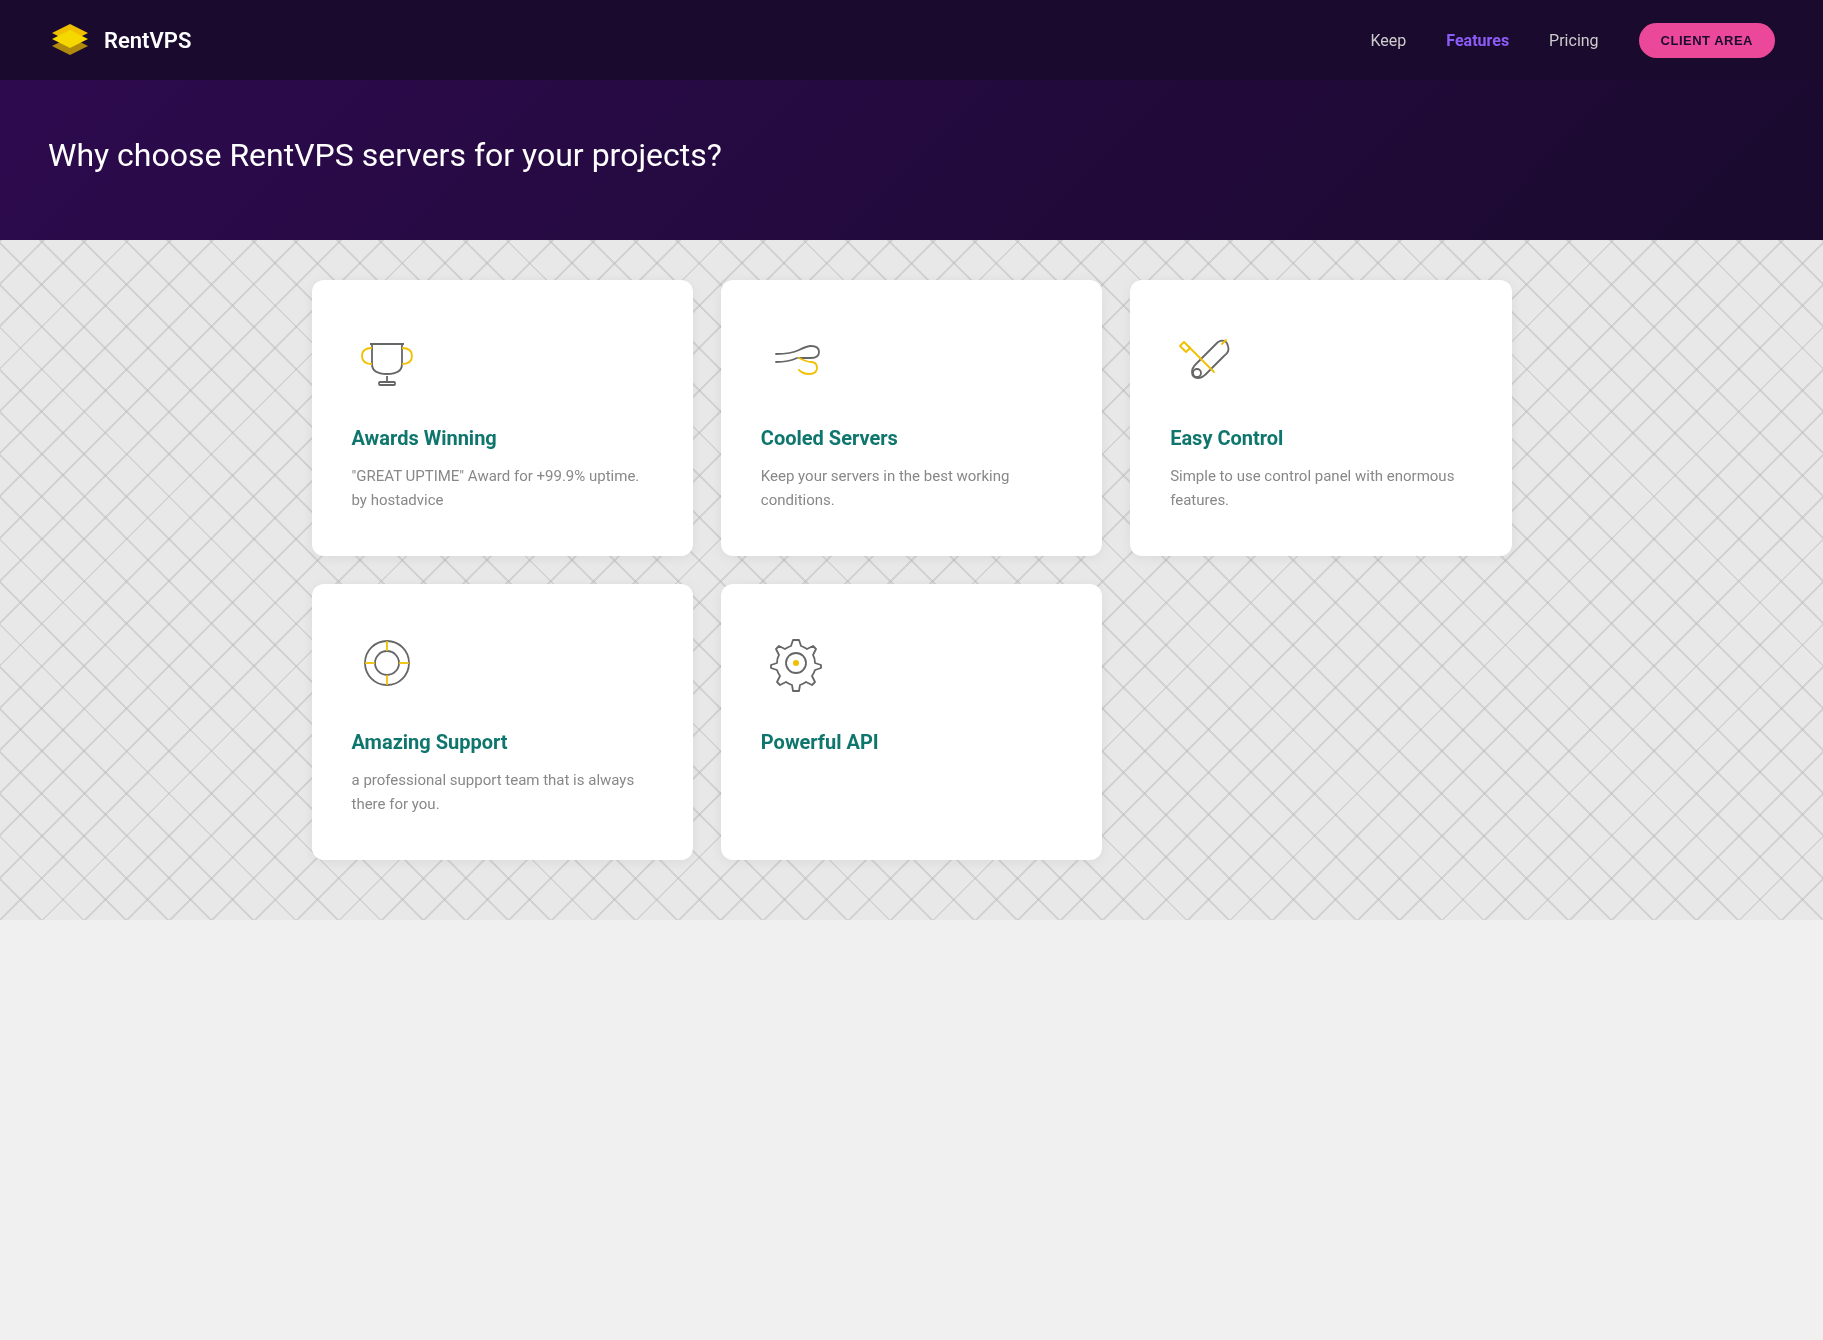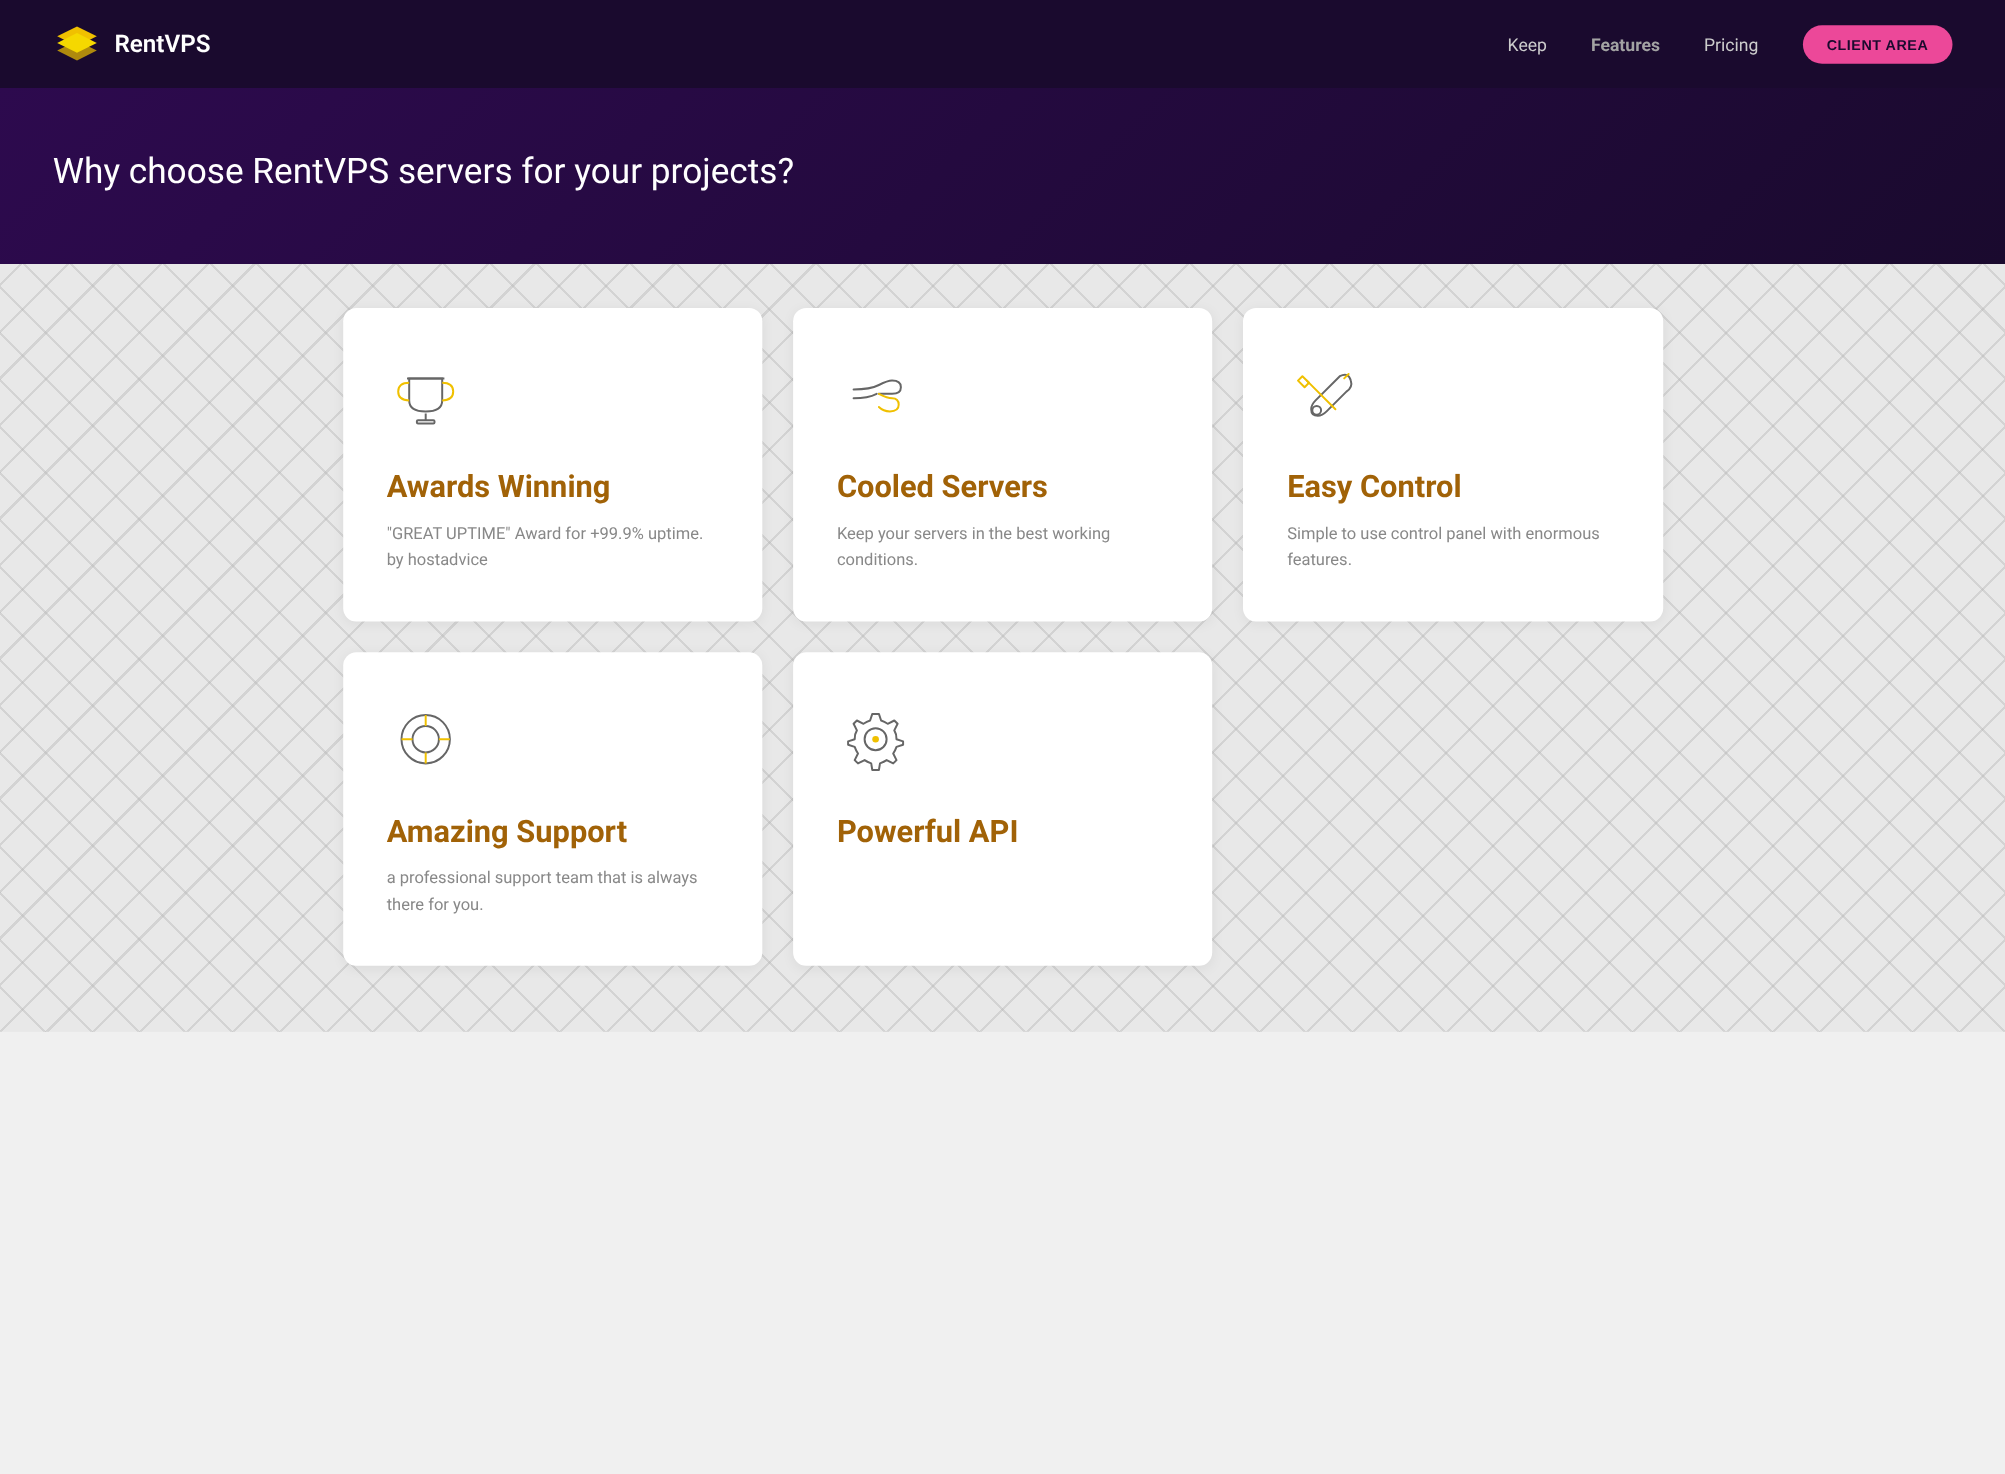--- a/index.html
+++ b/index.html
@@ -46,21 +46,21 @@
     }
 
     .nav-link {
       color: #ccc;
       font-size: 16px;
       text-decoration: none;
       font-weight: 400;
     }
 
     .nav-link.active {
-      color: #a3a3a3;
+      color: #8b5cf6;
       font-weight: 700;
     }
 
     .client-area-btn {
       background: #ec4899;
       color: #1a0a2e;
       border: none;
       border-radius: 25px;
       padding: 10px 22px;
       font-size: 13px;
@@ -121,23 +121,23 @@
       box-shadow: 0 2px 12px rgba(0,0,0,0.06);
     }
 
     .card-icon {
       width: 70px;
       height: 70px;
       margin-bottom: 28px;
     }
 
     .card-title {
-      font-size: 28px;
+      font-size: 20px;
       font-weight: 700;
-      color: #a16207;
+      color: #0f766e;
       margin-bottom: 14px;
     }
 
     .card-desc {
       font-size: 15px;
       color: #888;
       line-height: 1.6;
     }
   </style>
 </head>

